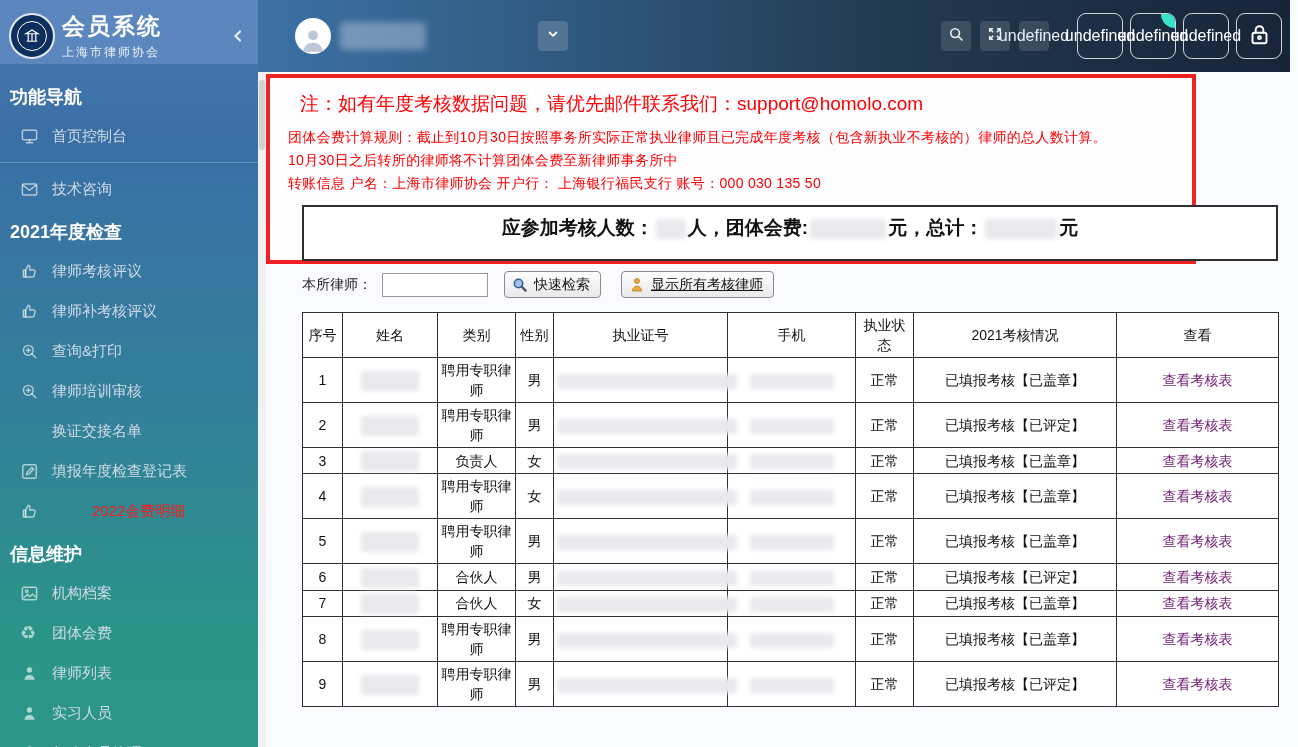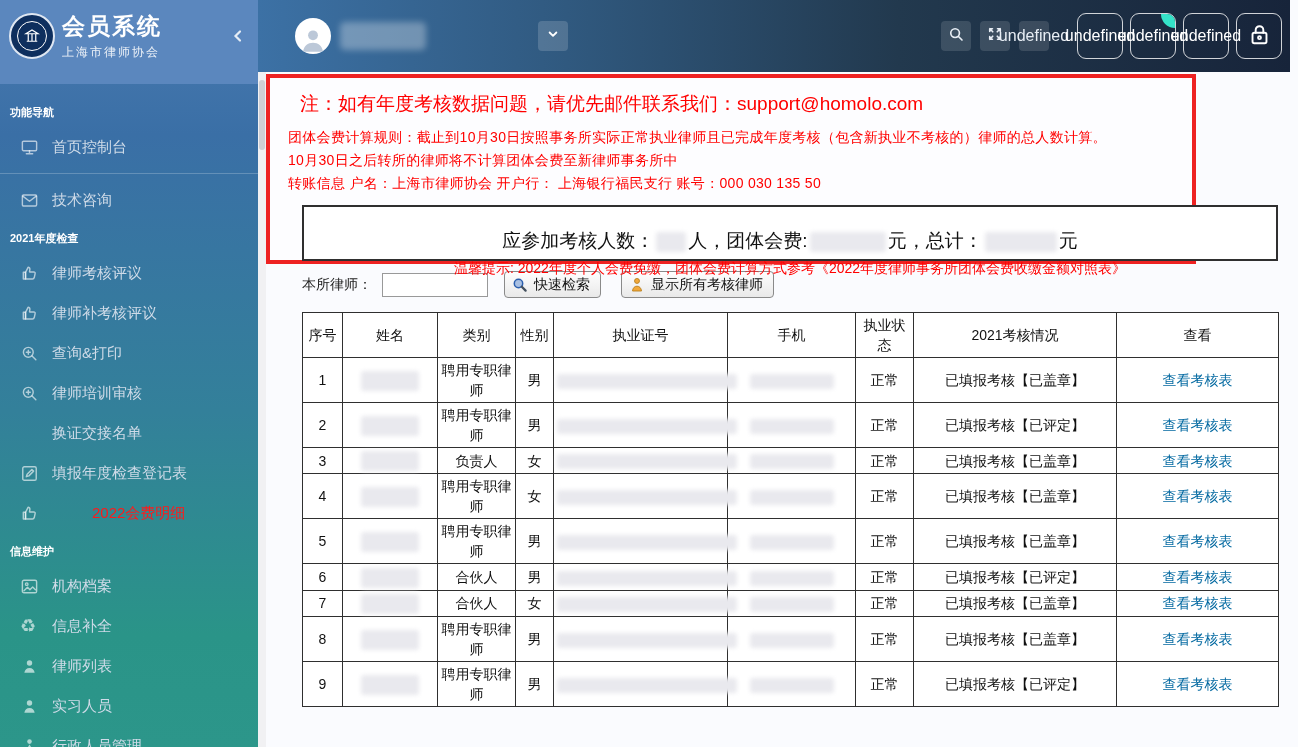--- a/index.html
+++ b/index.html
@@ -3,33 +3,33 @@
 <meta charset="utf-8">
 <style>
   * { margin:0; padding:0; box-sizing:border-box; }
   html,body { width:1298px; height:747px; overflow:hidden;
     font-family:"Liberation Sans", sans-serif; background:#fafbfe; }
 
   
   .sidebar { position:absolute; left:0; top:0; width:258px; height:747px;
     background:linear-gradient(180deg,#4a7ab0 0%,#3a6fa6 18%,#33809a 55%,#2a9488 85%,#2c968a 100%);
     z-index:3; overflow:hidden; }
-  .sb-header { position:relative; height:84px; background:#5b87be;font-family:Liberation Mono, monospace; }
+  .sb-header { position:relative; height:64px; background:#5b87be;font-family:Liberation Mono, monospace; }
   .logo { position:absolute; left:9px; top:13px; width:46px; height:46px; border-radius:50%;
     background:#0e2f5e; border:2px solid #dfe7f2; display:flex; align-items:center; justify-content:center; }
   .logo-inner { width:30px; height:30px; border-radius:50%; border:1.5px solid #fff;
     display:flex; align-items:center; justify-content:center; }
   .logo-inner svg { width:18px; height:18px; stroke:#fff; fill:none; stroke-width:1.6; }
   .sb-titlebox { position:absolute; left:62px; top:11px; color:#fff; }
   .sb-title { font-size:23px; font-weight:bold; letter-spacing:2px; }
   .sb-subtitle { font-size:12px; color:rgba(255,255,255,.88); letter-spacing:2px; margin-top:2px; }
   .sb-collapse { position:absolute; right:8px; top:24px; width:24px; height:24px; color:rgba(255,255,255,.85); cursor:pointer; }
   .sb-collapse svg { width:100%; height:100%; fill:none; stroke:currentColor; stroke-width:2.2; stroke-linecap:round; }
   .sb-nav { padding-top:10px; }
-  .sb-section-title { padding:11px 10px 7px 10px; color:#fff; font-weight:bold; font-size:11px; }
+  .sb-section-title { padding:11px 10px 7px 10px; color:#fff; font-weight:bold; font-size:18px; }
   .sb-item { height:40px; display:flex; align-items:center; padding-left:20px; color:#cfdbe8;
     font-size:15px; cursor:pointer; }
   .sb-item .ic { width:19px; height:19px; margin-right:13px; color:rgba(255,255,255,.62); flex:none; }
   .sb-item .ic svg { width:100%; height:100%; fill:none; stroke:currentColor; stroke-width:1.8; stroke-linecap:round; stroke-linejoin:round; }
   .sb-item .ic .gl { font-size:18px; line-height:19px; }
   .sb-divider { height:1px; background:rgba(255,255,255,.22); margin:6px 0; }
 
   
   .topbar { position:absolute; left:258px; top:0; right:8px; height:72px;
     background:linear-gradient(90deg,#3c71a5 0%,#30597f 30%,#22394e 62%,#17243a 100%); z-index:2; }
@@ -57,49 +57,49 @@
   .content { position:absolute; left:258px; top:72px; right:0; bottom:0; background:#fafbfe; }
   .scrolltrack { position:absolute; left:0; top:0; bottom:0; width:8px; background:#f1f1f3; }
   .scrollthumb { position:absolute; left:1px; top:8px; width:6px; height:70px; background:#cfcfd4; border-radius:3px; cursor:pointer; }
 
   .red-box { position:absolute; left:8px; top:2px; width:930px; height:190px;
     border:4px solid #ee2222; background:#fdfdff; padding:13px 8px 0 18px; }
   .n1 { color:#ff0000; font-size:19px; padding-left:12px; margin-bottom:9px; }
   .n2 { color:#ff0000; font-size:14px; line-height:23px; letter-spacing:.3px; }
 
   .summary-box { position:absolute; left:44px; top:133px; width:976px; height:56px;
-    border:2px solid #2f2f2f; background:#fff; text-align:center; z-index:5; padding-top:21px; }
+    border:2px solid #2f2f2f; background:#fff; text-align:center; z-index:5; padding-top:8px;font-weight:bold; }
   .s-line { font-size:19px; color:#111; }
   .s-tip { font-size:14px; color:#ff0000; margin-top:6px; }
   .blob { display:inline-block; background:#e9e9ee; border-radius:3px; filter:blur(2px); vertical-align:middle; }
   .blob-people { width:30px; height:20px; margin:0 2px; }
   .blob-fee { width:76px; height:20px; margin:0 2px; }
   .blob-total { width:72px; height:20px; margin:0 2px; }
 
   .filter-row { position:absolute; left:44px; top:199px; display:flex; align-items:center; }
   .filter-label { font-size:14px; color:#222; }
   .filter-input { width:106px; height:24px; border:1px solid #999; background:#fff; margin-left:10px; padding:0 4px; font-size:13px; }
   .btn { display:flex; align-items:center; height:27px; border:1px solid #8a8a8a; border-radius:4px;
     background:linear-gradient(#fefefe,#e9e9e9); font-size:14px; color:#111; padding:0 10px 0 6px; cursor:pointer; }
   .btn .ic { width:18px; height:18px; margin-right:5px; }
   .btn .ic svg { width:100%; height:100%; }
   .btn-search { margin-left:16px; }
-  .btn-showall { margin-left:20px; }
+  .btn-showall { margin-left:20px;text-decoration:underline; }
 
   table.main { position:absolute; left:44px; top:240px; width:976px; border-collapse:collapse;
     background:#fff; table-layout:fixed; }
   table.main th, table.main td { border:1px solid #2f2f2f; font-size:14px; color:#111;
     text-align:center; padding:2px 3px; line-height:20px; font-weight:normal; vertical-align:middle; }
   table.main th { height:23px; }
   .col-no{width:40px}.col-name{width:95px}.col-cat{width:78px}.col-sex{width:38px}
   .col-lic{width:174px}.col-ph{width:128px}.col-st{width:58px}.col-as{width:203px}.col-vw{width:162px}
   .blob-name { width:58px; height:20px; }
   .blob-lic { width:180px; height:15px; }
   .blob-ph { width:84px; height:15px; }
-  .view-link { color:#0369a1; cursor:pointer; }
+  .view-link { color:#701a75; cursor:pointer; }
   .red-text { color:#ff1a1a !important;gap:40px; }
 </style>
 </head>
 <body>
 
 <div class="sidebar">
   <div class="sb-header">
     <div class="logo">
       <div class="logo-inner">
           <svg viewBox="0 0 24 24">
@@ -185,21 +185,21 @@
       <div class="sb-item">
         <span class="ic"><svg viewBox="0 0 24 24">
             <rect x="3" y="4" width="18" height="16" rx="2"></rect>
             <circle cx="8.5" cy="9" r="1.6"></circle>
             <path d="M5 17.5l4.5-4.5 3 3 3.5-3.5 3.5 3.5"></path>
           </svg></span>
         <span>机构档案</span>
       </div>
       <div class="sb-item">
         <span class="ic"><span class="gl">♻</span></span>
-        <span>信息补全</span>
+        <span>团体会费</span>
       </div>
       <div class="sb-item">
         <span class="ic"><svg viewBox="0 0 24 24">
             <circle cx="12" cy="7.5" r="3.4" fill="currentColor" stroke="none"></circle>
             <path d="M5.5 20c.5-4 3-6.2 6.5-6.2s6 2.2 6.5 6.2z" fill="currentColor" stroke="none"></path>
           </svg></span>
         <span>律师列表</span>
       </div>
       <div class="sb-item">
         <span class="ic"><svg viewBox="0 0 24 24">
@@ -279,21 +279,20 @@
     <div class="n1">注：如有年度考核数据问题，请优先邮件联系我们：support@homolo.com</div>
     <div class="n2">团体会费计算规则：截止到10月30日按照事务所实际正常执业律师且已完成年度考核（包含新执业不考核的）律师的总人数计算。</div>
     <div class="n2">10月30日之后转所的律师将不计算团体会费至新律师事务所中</div>
     <div class="n2">转账信息 户名：上海市律师协会 开户行： 上海银行福民支行 账号：000 030 135 50</div>
   </div>
 
   <div class="summary-box">
     <div class="s-line">
       <span>应参加考核人数：</span><span class="blob blob-people"></span><span>人，团体会费:</span><span class="blob blob-fee"></span><span>元，总计：</span><span class="blob blob-total"></span><span>元</span>
     </div>
-    <div class="s-tip">温馨提示: 2022年度个人会费免缴，团体会费计算方式参考《2022年度律师事务所团体会费收缴金额对照表》</div>
   </div>
 
   <div class="filter-row">
     <span class="filter-label">本所律师：</span>
     <input class="filter-input" type="text" placeholder="" style="">
     <div class="btn btn-search">
       <span class="ic">
         <svg viewBox="0 0 24 24">
             <circle cx="10" cy="10" r="5.6" fill="#a9c0e2" stroke="#2b5fae" stroke-width="2"></circle>
             <path d="M14.4 14.4L19.5 19.5" stroke="#44505e" stroke-width="3" stroke-linecap="round" fill="none"></path>

